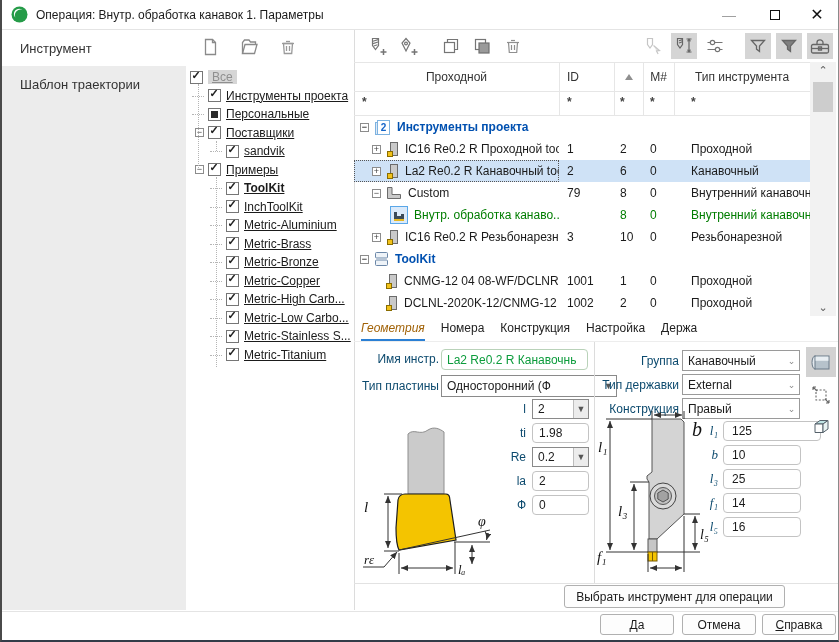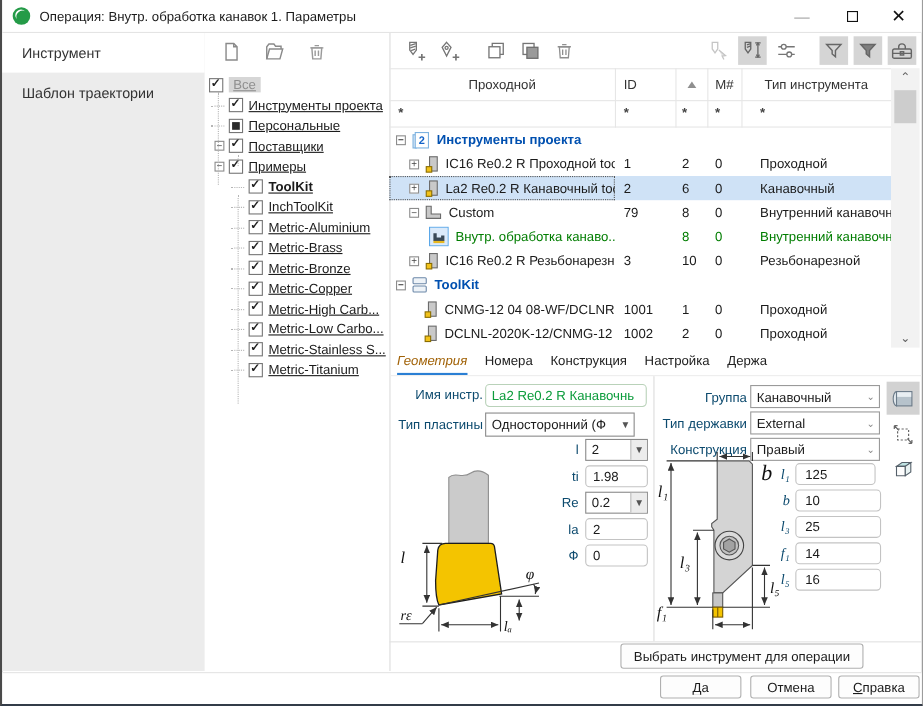--- a/index.html
+++ b/index.html
@@ -168,20 +168,24 @@
       </div>
       <div class="tree-item stub s1" style="padding-left: 20px;">
         <span class="cb partial"></span>
         <span class="lbl">Персональные</span>
       </div>
       <div class="tree-item" style="padding-left: 7px;">
         <span class="exp">−</span>
         <span class="cb checked"></span>
         <span class="lbl">Поставщики</span>
       </div>
+      <div class="tree-item stub s2" style="padding-left: 38px;">
+        <span class="cb checked"></span>
+        <span class="lbl">sandvik</span>
+      </div>
       <div class="tree-item" style="padding-left: 7px;">
         <span class="exp">−</span>
         <span class="cb checked"></span>
         <span class="lbl">Примеры</span>
       </div>
       <div class="tree-item stub s2" style="padding-left: 38px;">
         <span class="cb checked"></span>
         <span class="lbl b">ToolKit</span>
       </div>
       <div class="tree-item stub s2" style="padding-left: 38px;">
@@ -492,21 +496,21 @@
       <div class="tab">Номера</div>
       <div class="tab">Конструкция</div>
       <div class="tab">Настройка</div>
       <div class="tab">Держа</div>
     </div>
 
   <div class="flabel" style="left:337px; top:352px; width:100px;">Имя инстр.</div>
   <div class="fld green" style="left:439px; top:349px; width:147px; height:21px;">La2 Re0.2 R Канавочнь</div>
 
   <div class="flabel" style="left:337px; top:379px; width:100px;">Тип пластины</div>
-  <div class="combo" style="left:439px; top:375px; width:136px; height:22px;">
+  <div class="combo" style="left:439px; top:375px; width:176px; height:22px;">
     <span class="val">Односторонний (Ф</span>
     <span class="chev">▼</span>
   </div>
 
   <div id="left-params">
       <div class="flabel" style="left: 448px; top: 402px; width: 76px;">l</div>
       <div class="combo" style="left: 530px; top: 399px; width: 57px; height: 20px;">
         <span class="val">2</span>
         <span class="chev zone">▼</span>
       </div>
@@ -537,21 +541,21 @@
     <span class="chev">⌄</span>
   </div>
   <div class="flabel" style="left:547px; top:402px; width:130px;">Конструкция</div>
   <div class="combo thin" style="left:680px; top:398px; width:118px; height:21px;">
     <span class="val">Правый</span>
     <span class="chev">⌄</span>
   </div>
 
   <div id="right-params">
       <div class="flabel math" style="left: 646px; top: 423px; width: 70px;">l₁</div>
-      <div class="fld" style="left: 721px; top: 421px; width: 73px; height: 20px; padding: 0px 8px;">125</div>
+      <div class="fld" style="left: 721px; top: 421px; width: 98px; height: 20px; padding: 0px 8px;">125</div>
       <div class="flabel math" style="left: 646px; top: 447px; width: 70px;">b</div>
       <div class="fld" style="left: 721px; top: 445px; width: 78px; height: 20px; padding: 0px 8px;">10</div>
       <div class="flabel math" style="left: 646px; top: 471px; width: 70px;">l₃</div>
       <div class="fld" style="left: 721px; top: 469px; width: 78px; height: 20px; padding: 0px 8px;">25</div>
       <div class="flabel math" style="left: 646px; top: 495px; width: 70px;">f₁</div>
       <div class="fld" style="left: 721px; top: 493px; width: 78px; height: 20px; padding: 0px 8px;">14</div>
       <div class="flabel math" style="left: 646px; top: 519px; width: 70px;">l₅</div>
       <div class="fld" style="left: 721px; top: 517px; width: 78px; height: 20px; padding: 0px 8px;">16</div>
     </div>
 

